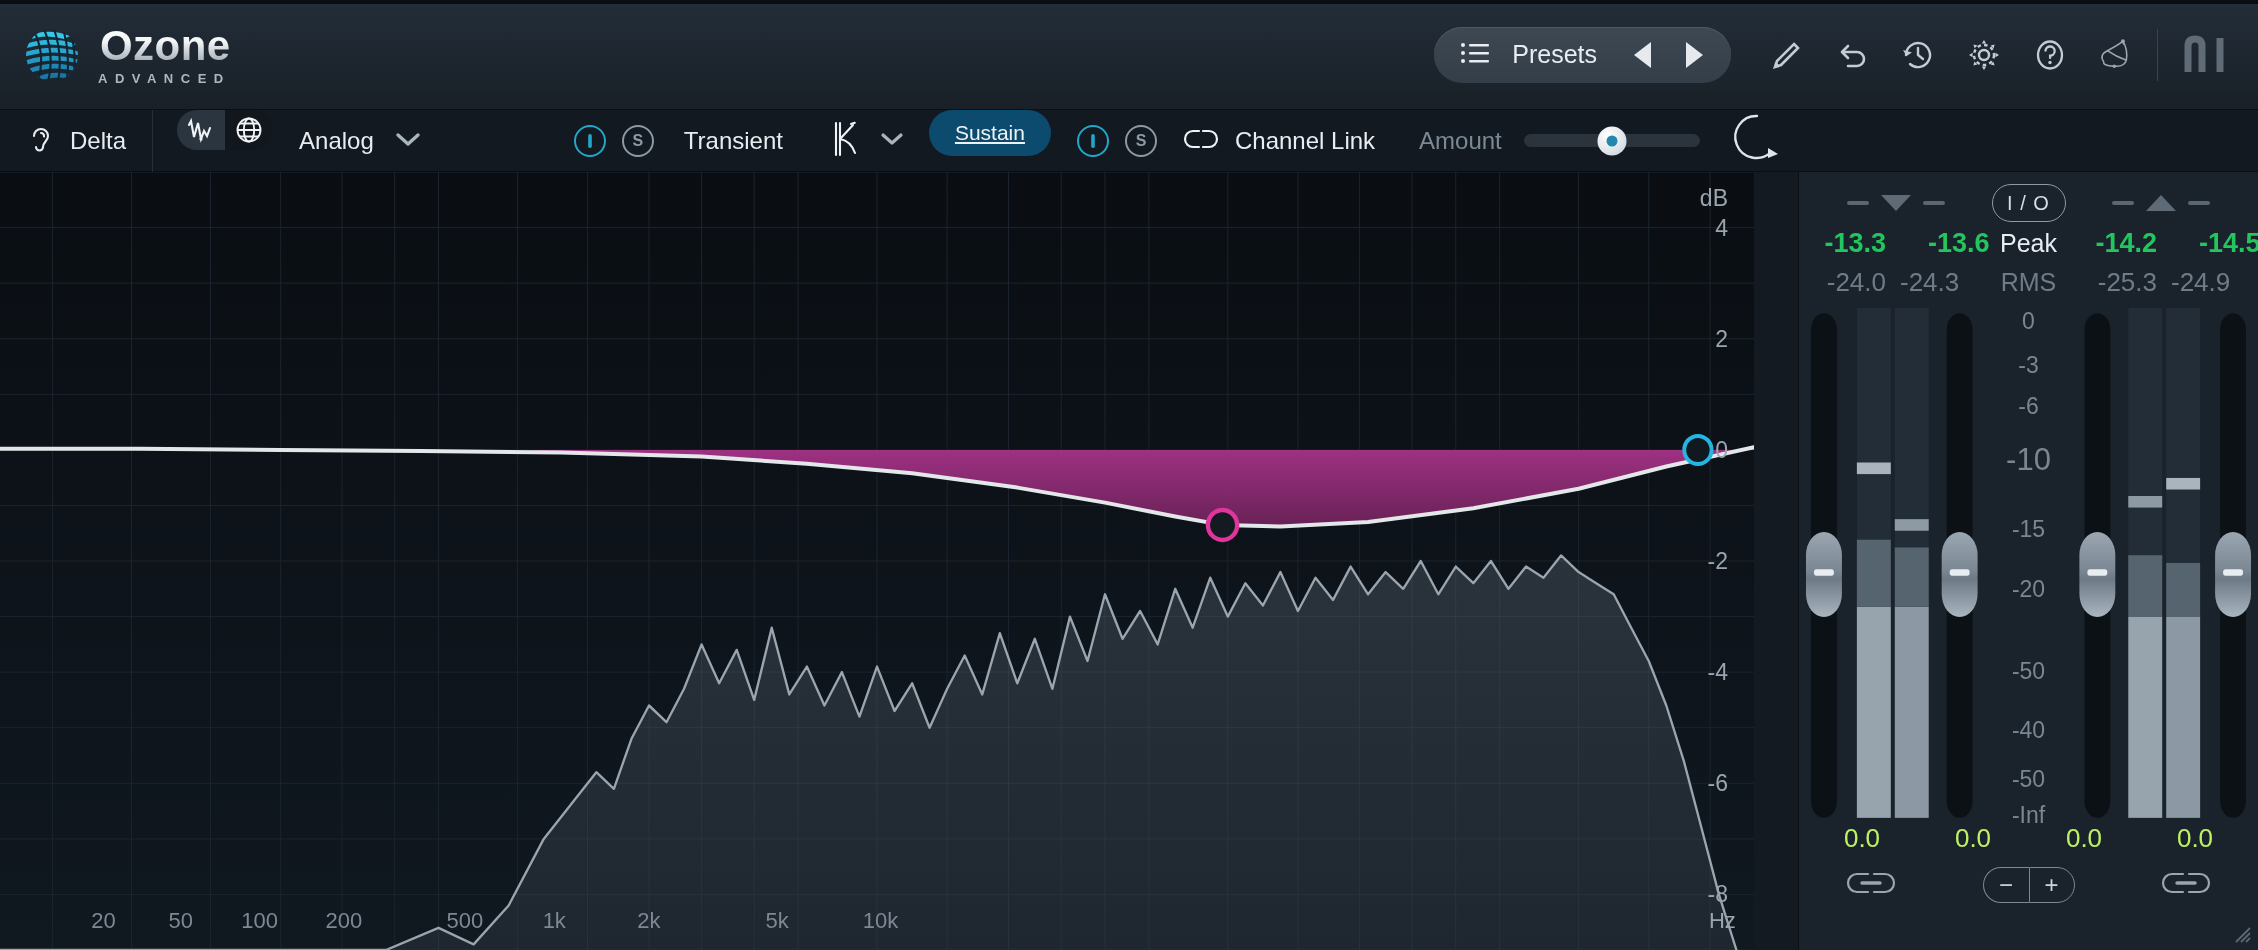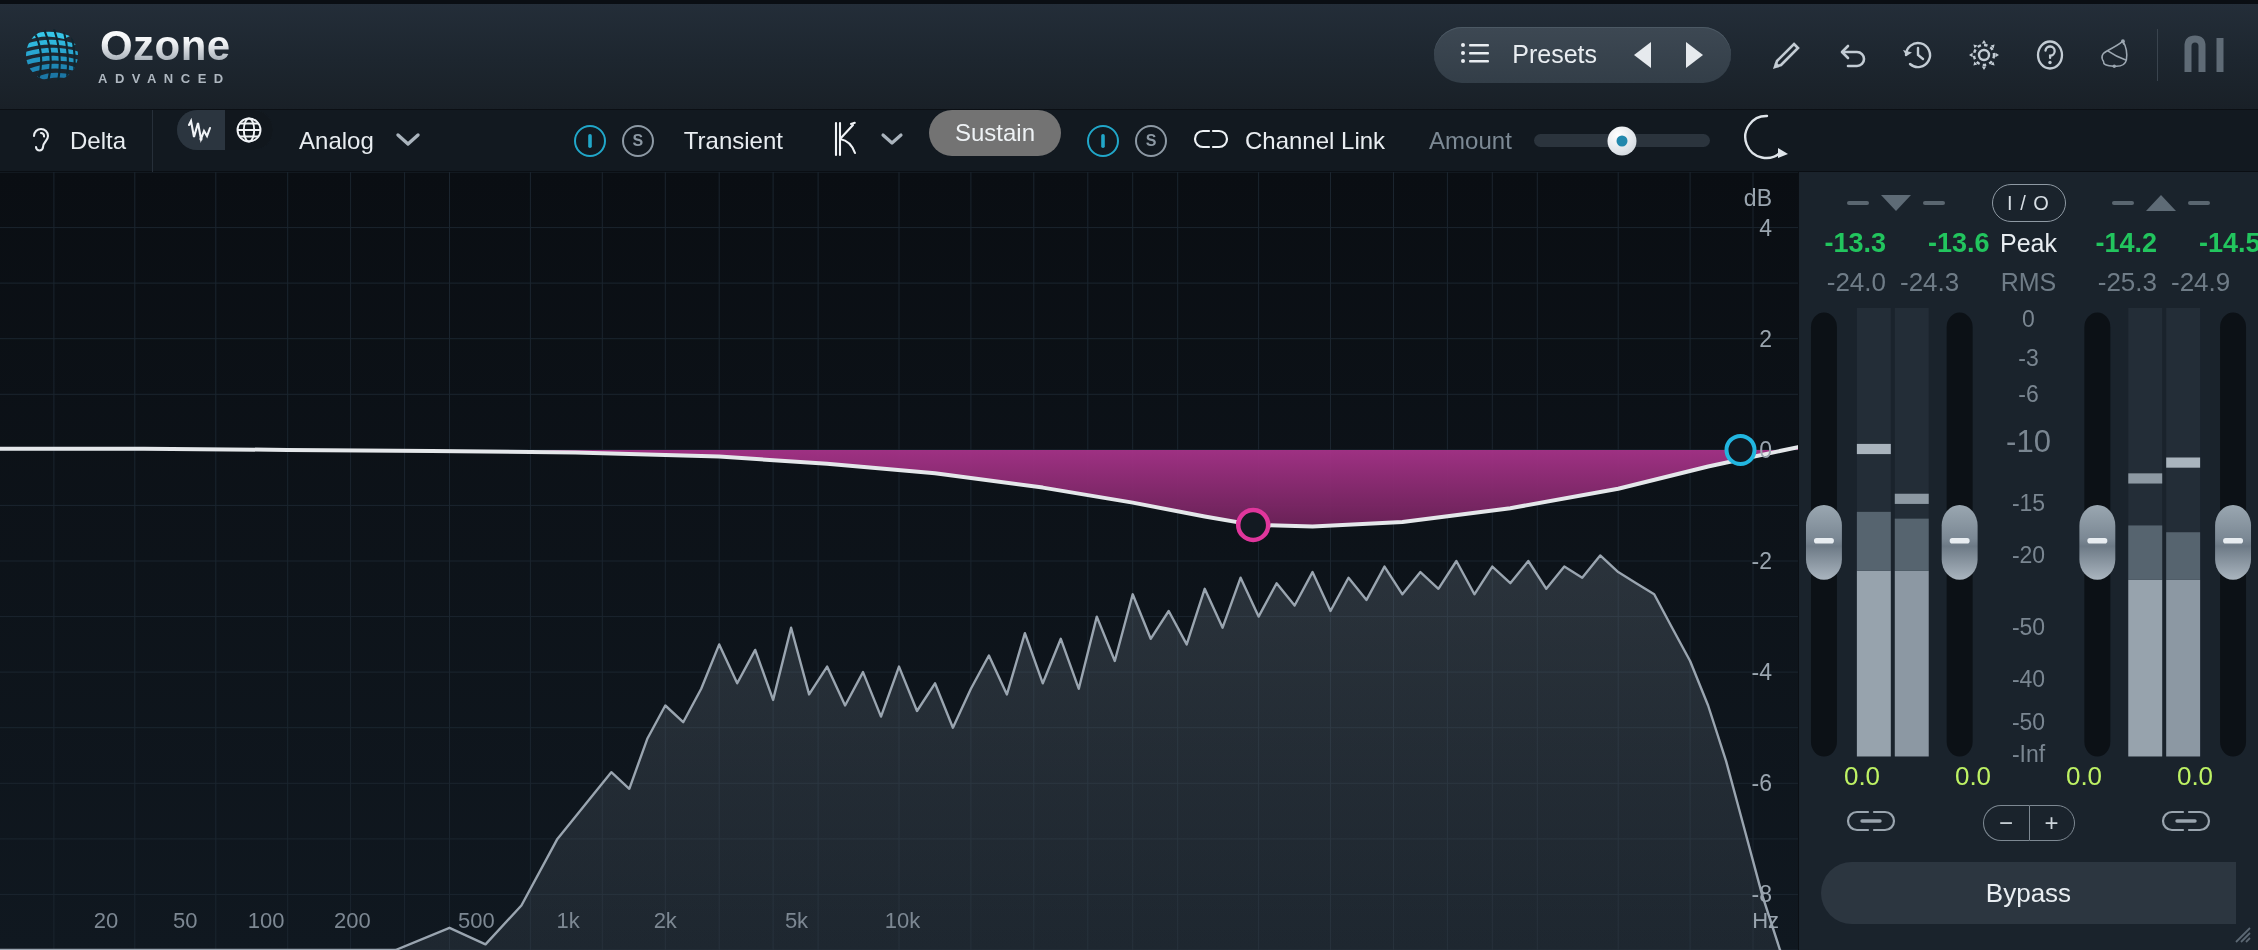--- a/index.html
+++ b/index.html
@@ -94,22 +94,22 @@
   .circ-btn {
     width:32px; height:32px; border-radius:16px;
     border:2px solid #8d99a4;
     display:flex; align-items:center; justify-content:center;
     font-size:16px; color:#8d99a4; font-weight:bold;
   }
   .circ-btn.on { border-color:#21a7c9; }
   .band-name { color:#e8ecf0; font-size:24px; }
   .pill-btn {
     height:46px; padding:0 26px; border-radius:23px;
-    background:#737373; color:#eef2f5; font-size:24px;
-    display:flex; align-items:center; justify-content:center;
+    background:#0c4a6e; color:#eef2f5; font-size:21px;
+    display:flex; align-items:center; justify-content:center;text-decoration:underline;
   }
   .chan-link { display:flex; align-items:center; gap:16px; }
   .chan-label { color:#e9edf1; font-size:24px; }
 
   .amount-sec { display:flex; align-items:center; gap:22px; margin-left:44px; }
   .amount-label { color:#7c8994; font-size:24px; }
   .slider-track {
     width:176px; height:13px; border-radius:7px; background:#2b343d; position:relative;
   }
   .slider-thumb {
@@ -117,21 +117,21 @@
     width:29px; height:29px; border-radius:50%;
     background:radial-gradient(circle at 35% 30%, #ffffff 0%, #dfe4e9 60%, #c3cad0 100%);
     display:flex; align-items:center; justify-content:center;
   }
   .slider-thumb::after {
     content:""; width:11px; height:11px; border-radius:50%; background:#2288ad;
   }
   .reset-knob { margin-left:34px; width:54px; height:54px; }
 
   
-  .body { flex:1; display:flex; min-height:0; }
+  .body { flex:1; display:flex; min-height:0;gap:44px; }
 
   
   .graph {
     position:relative; flex:1;
     background:#0c1116;
     overflow:hidden;
   }
   .graph svg { position:absolute; inset:0; width:100%; height:100%; }
   .ylab {
     position:absolute; right:26px;
@@ -683,21 +683,20 @@
               <g stroke="#9aa5af" stroke-width="2.2" fill="none" stroke-linecap="round">
                 <path d="M25 6 H14 a9 9 0 0 0 0 18 H25"></path>
                 <path d="M31 6 H42 a9 9 0 0 1 0 18 H31"></path>
                 <path d="M19 15 H37" stroke-width="3.4"></path>
               </g>
             </svg>
         </span>
       </div>
 
       <div class="btn-row">
-        <div class="big-btn left">Bypass</div>
       </div>
 
       <div class="grip">
         <svg width="24" height="24" viewBox="0 0 24 24">
             <g stroke="#5c6873" stroke-width="1.8">
               <path d="M22 8 L8 22"></path>
               <path d="M22 13 L13 22"></path>
               <path d="M22 18 L18 22"></path>
             </g>
           </svg>

